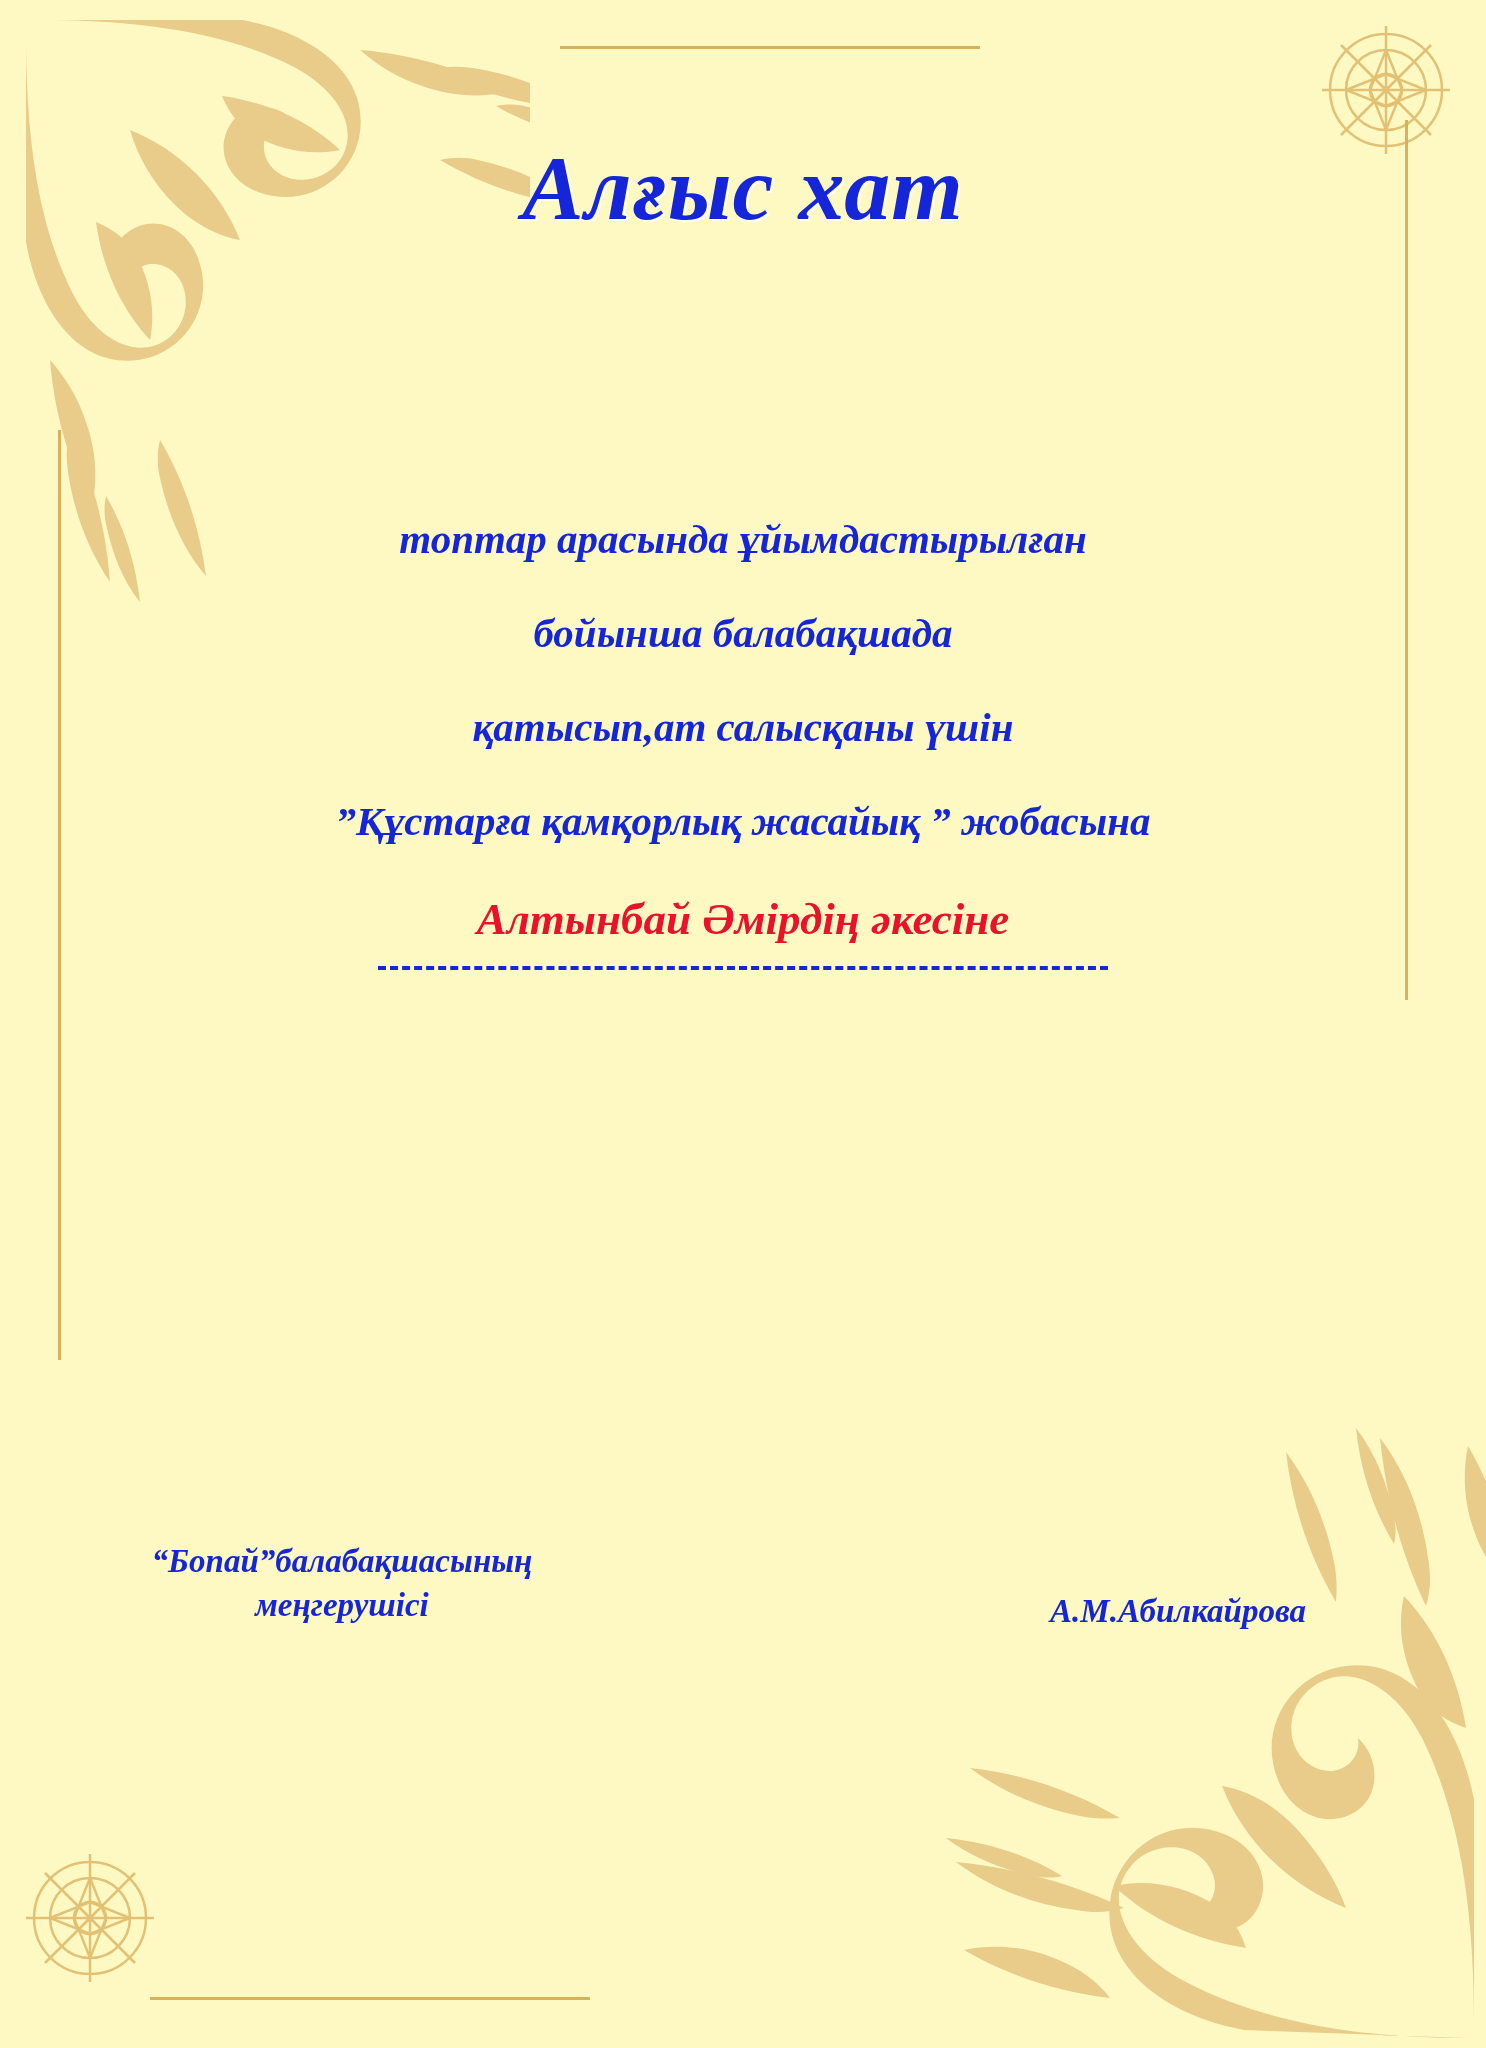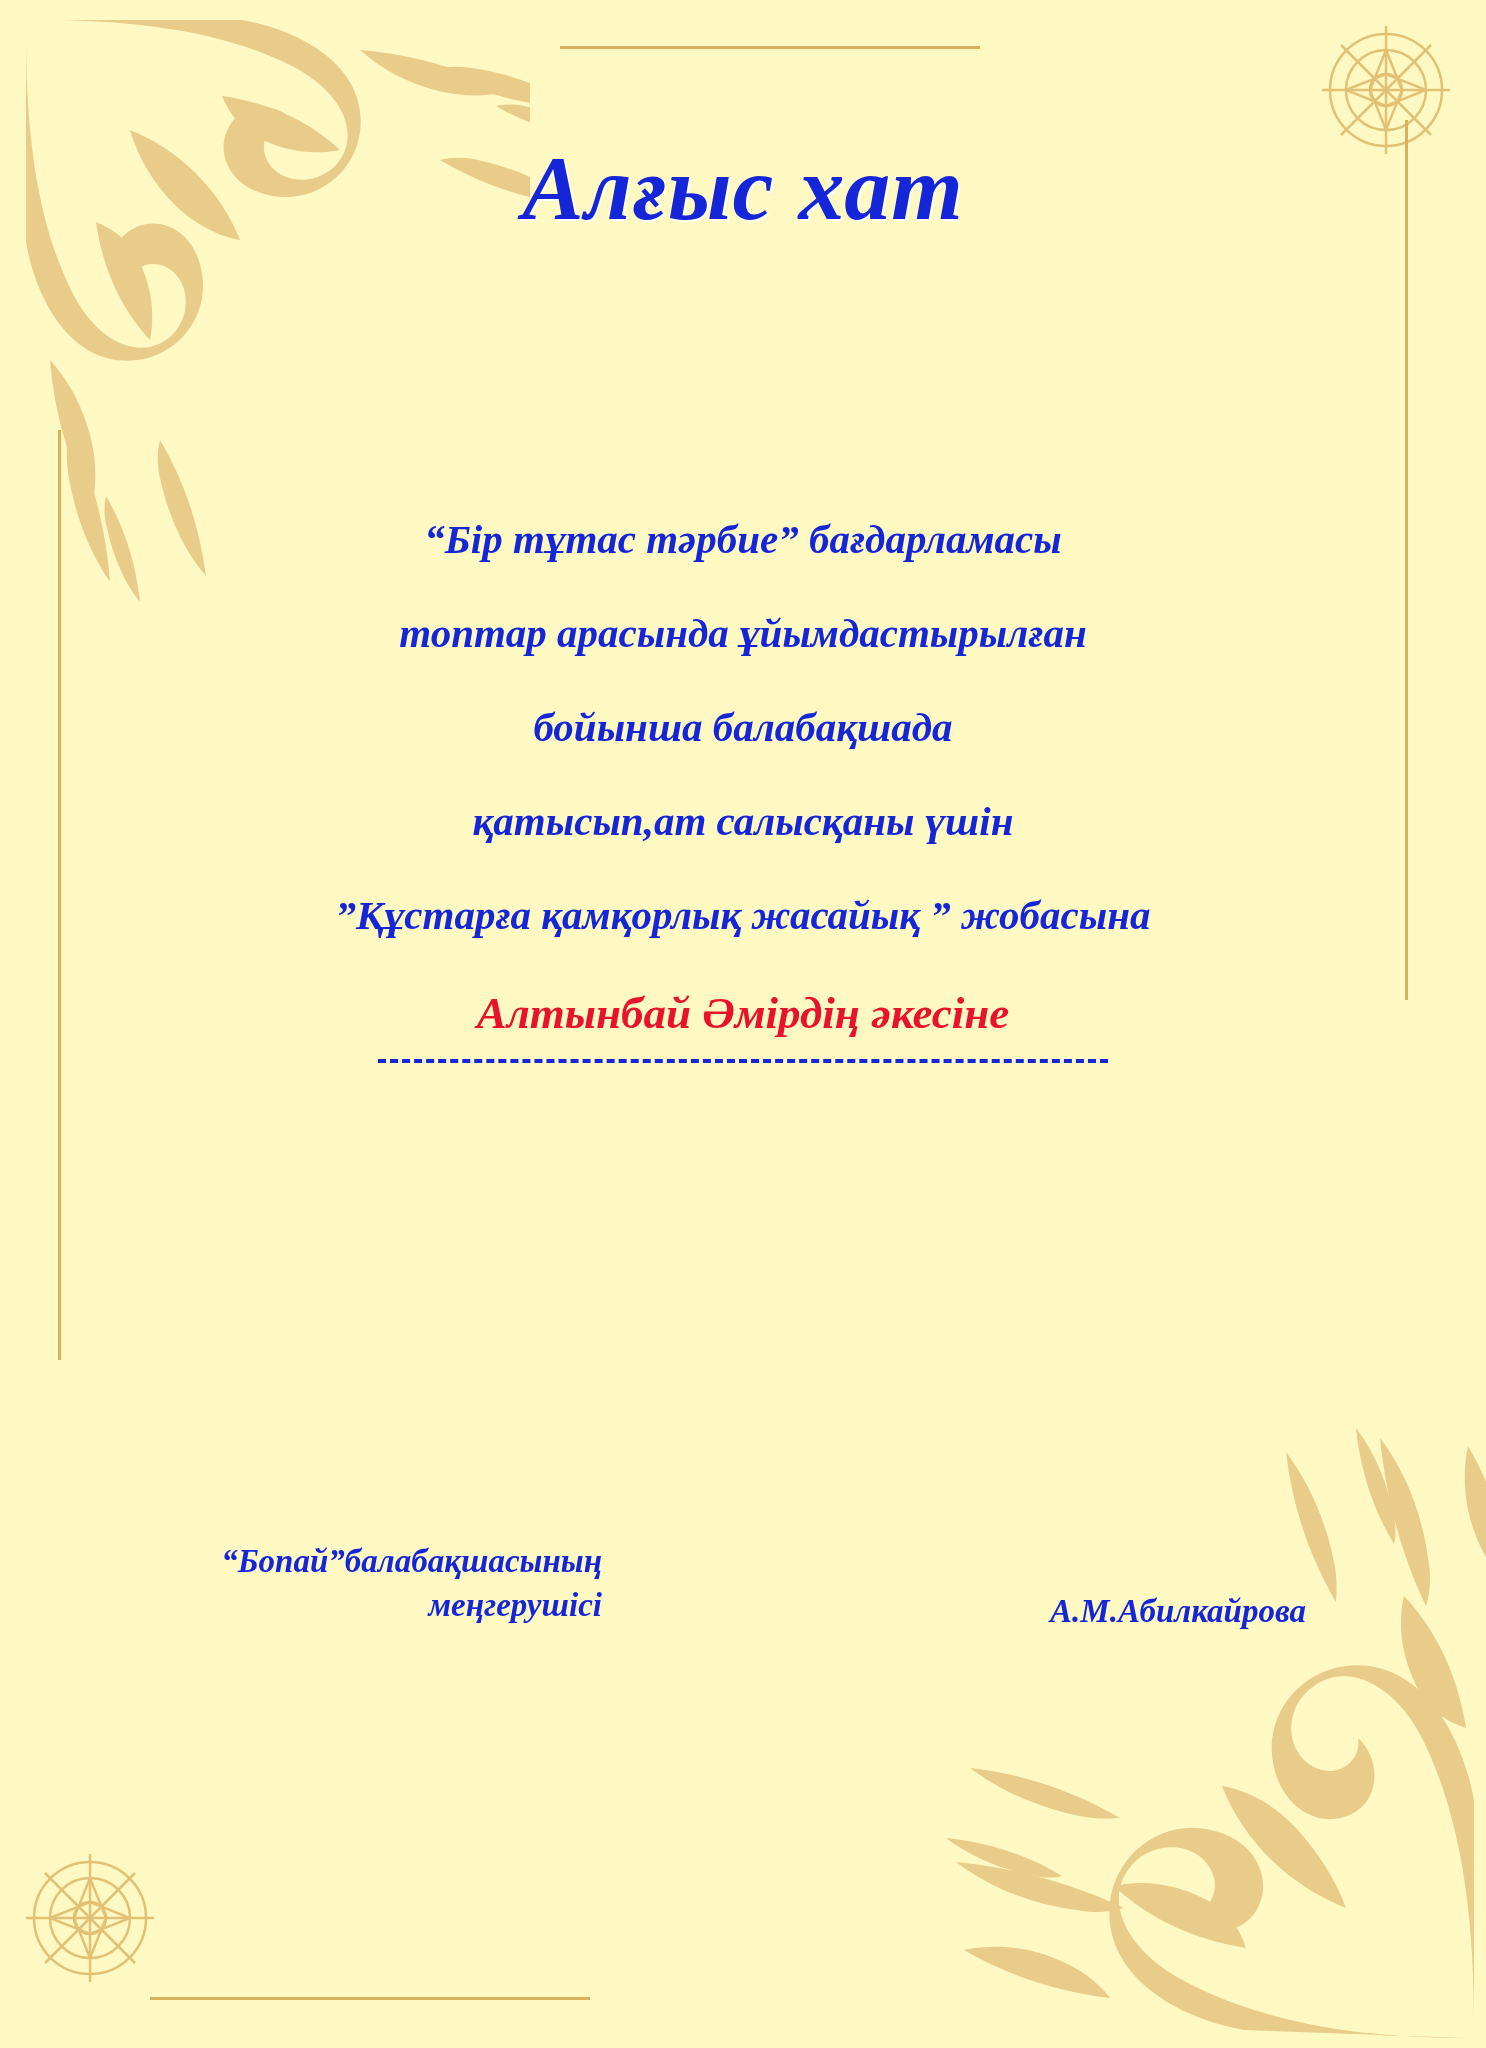--- a/index.html
+++ b/index.html
@@ -99,21 +99,21 @@
   .sign-left {
     position: absolute;
     left: 82px;
     bottom: 420px;
     width: 520px;
     color: #1526d8;
     font-style: italic;
     font-weight: bold;
     font-size: 33px;
     line-height: 1.35;
-    text-align: right;
+    text-align: center;
   }
   .sign-right {
     position: absolute;
     right: 180px;
     bottom: 418px;
     color: #1526d8;
     font-style: italic;
     font-weight: bold;
     font-size: 33px;
     text-align: right;
@@ -183,21 +183,20 @@
   </svg>
 
   <div class="line line-top"></div>
   <div class="line line-left"></div>
   <div class="line line-right"></div>
   <div class="line line-bottom"></div>
 
   <div class="title">Алғыс хат</div>
 
   <div class="body-block">
-    <p>“Бір тұтас тәрбие” бағдарламасы</p>
     <p>топтар арасында ұйымдастырылған</p>
     <p>бойынша балабақшада</p>
     <p>қатысып,ат салысқаны үшін</p>
     <p>”Құстарға  қамқорлық  жасайық ” жобасына</p>
 
     <div class="honoree-wrap">
       <span class="honoree">Алтынбай Әмірдің әкесіне</span>
       <div class="honoree-rule"></div>
     </div>
 

